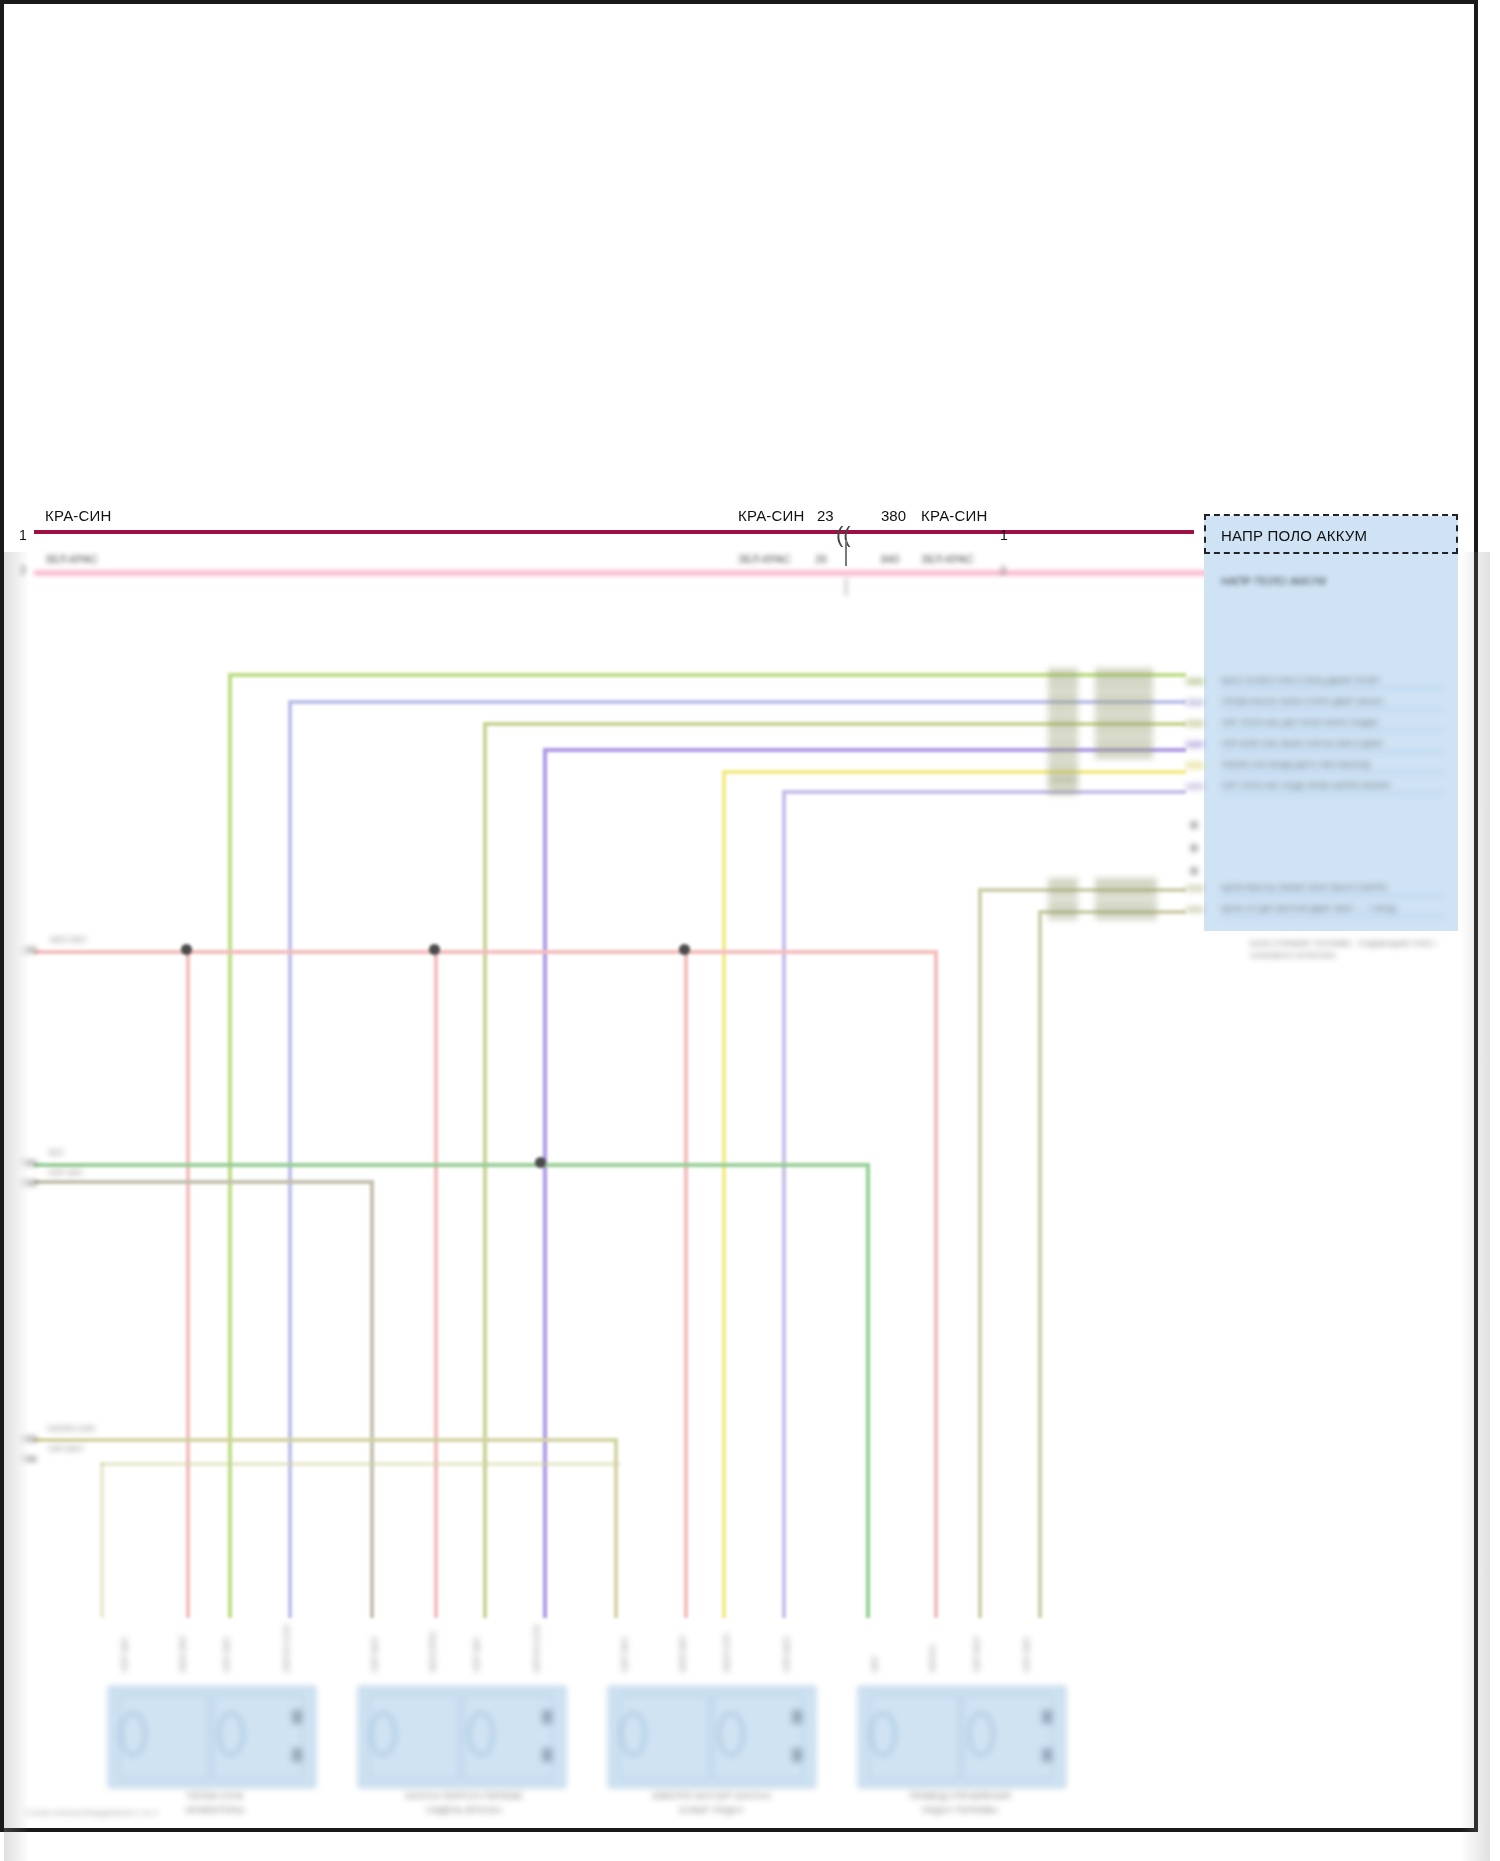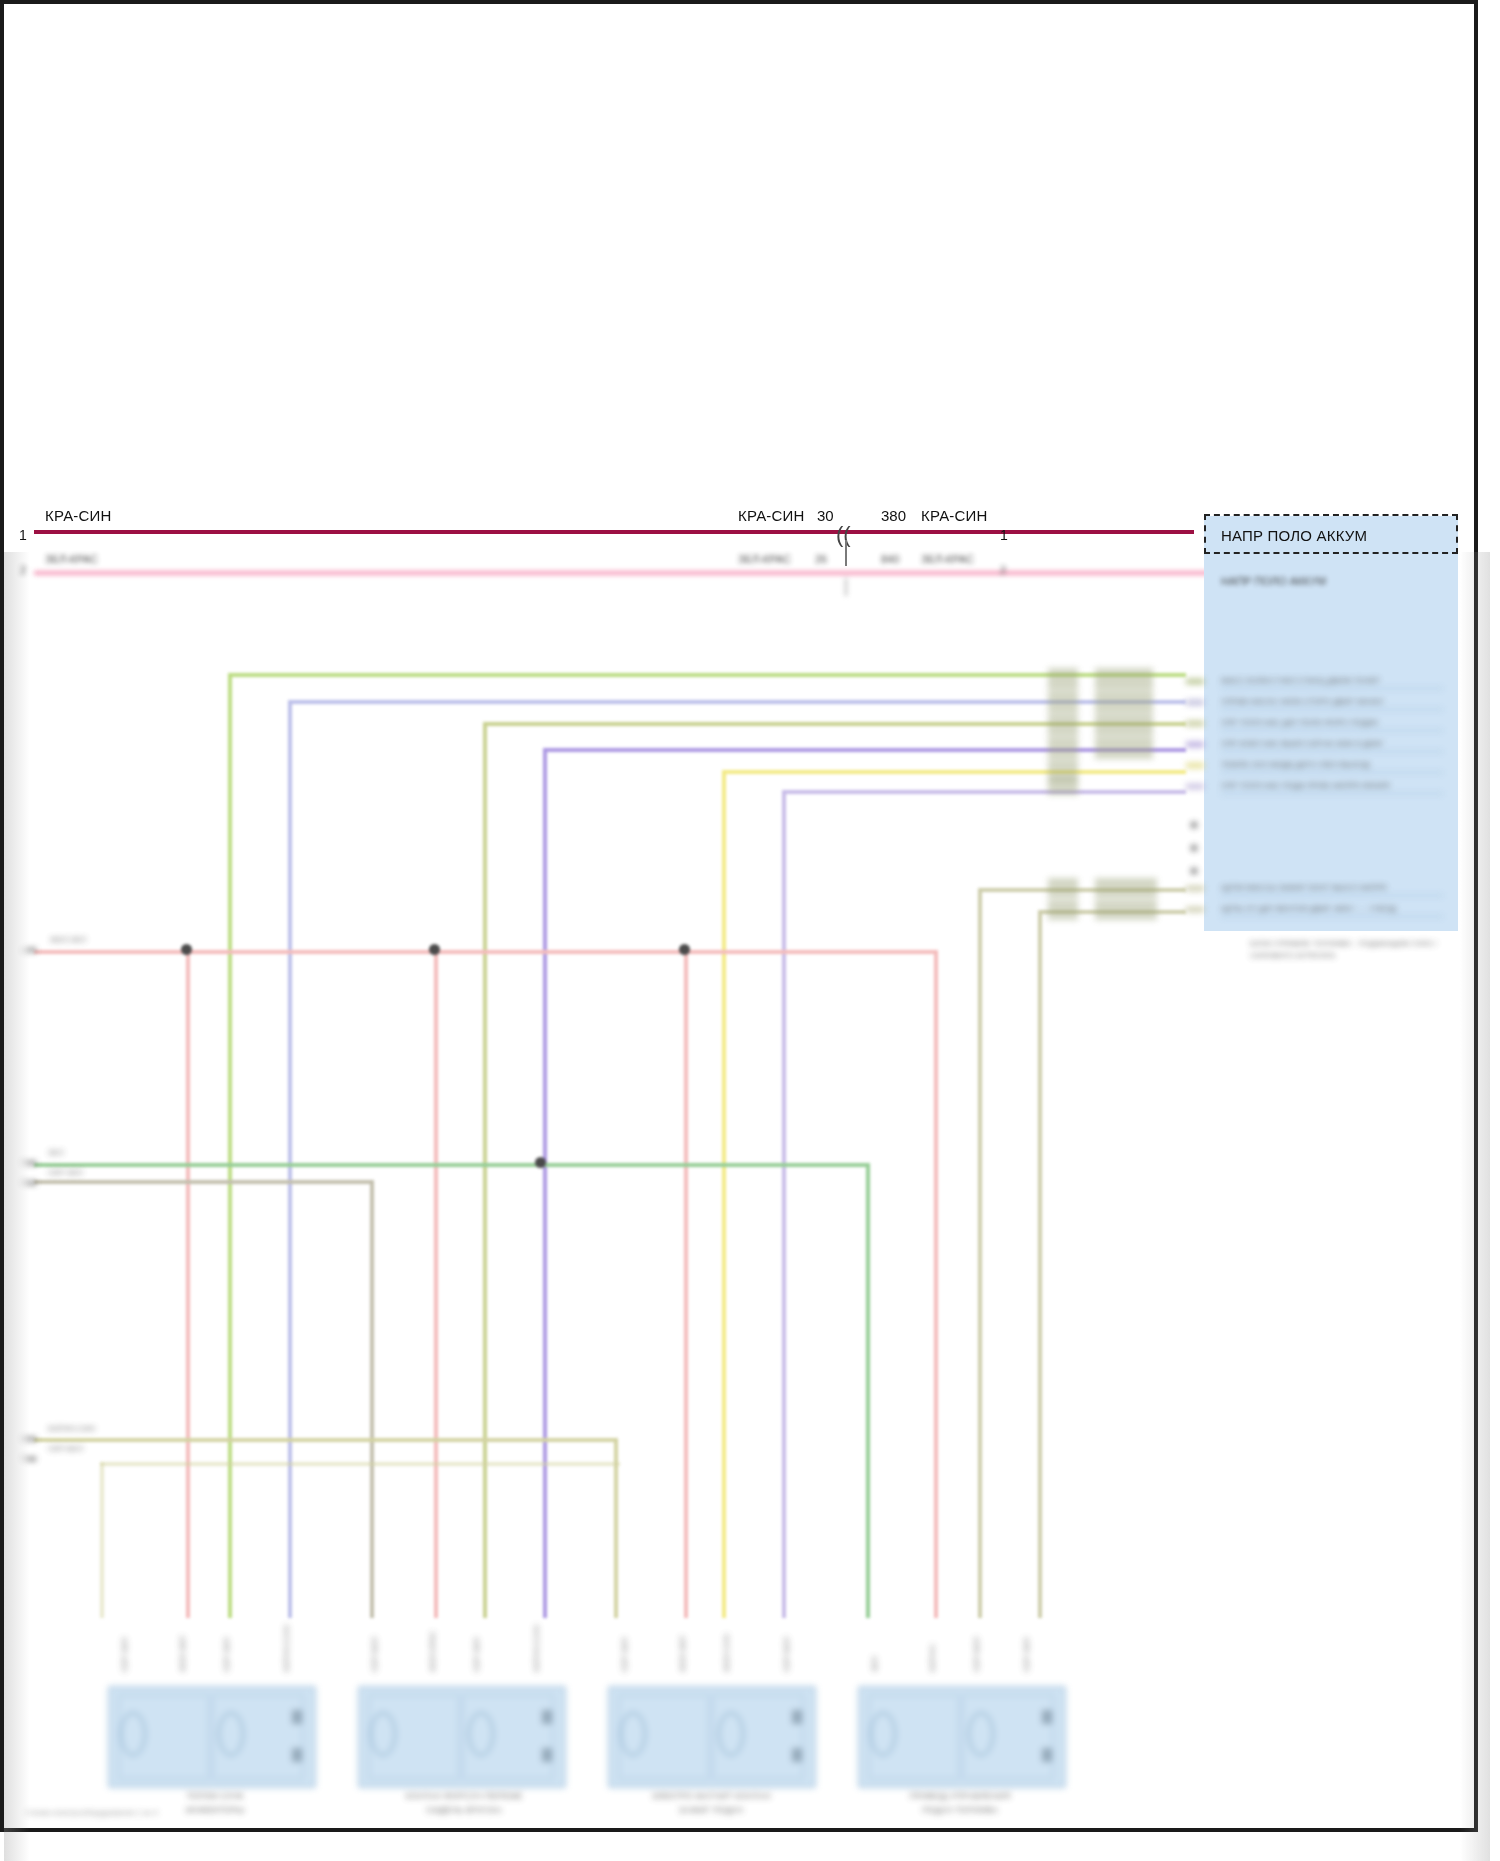--- a/index.html
+++ b/index.html
@@ -59,21 +59,21 @@
   <div class="frame-top"></div>
   <div class="frame-left"></div>
   <div class="frame-right"></div>
   <div class="frame-bottom"></div>
 
   <div>
     <span class="pin" style="left:19px;top:527px;">1</span>
     <div class="hw" style="left:34px;top:530px;width:1160px;background:#9c1043;"></div>
     <span class="lbl" style="left:45px;top:507px;">КРА-СИН</span>
     <span class="lbl" style="left:738px;top:507px;">КРА-СИН</span>
-    <span class="splice" style="left:817px;top:507px;">30</span>
+    <span class="splice" style="left:817px;top:507px;">23</span>
     <span class="bracket" style="left:836px;top:524px;">((</span>
     <div class="v" style="left:845px;top:540px;height:26px;background:#7a7a7a;width:2px;"></div>
     <span class="splice" style="left:881px;top:507px;">380</span>
     <span class="lbl" style="left:921px;top:507px;">КРА-СИН</span>
     <span class="pin" style="left:1000px;top:527px;">1</span>
   </div>
 
   <div class="fuzzy">
     <div class="hw" style="left:34px;top:571px;width:1180px;background:#f48fb1;"></div>
     <span class="lbl-sm" style="left:45px;top:553px;">ЗЕЛ-КРАС</span>

